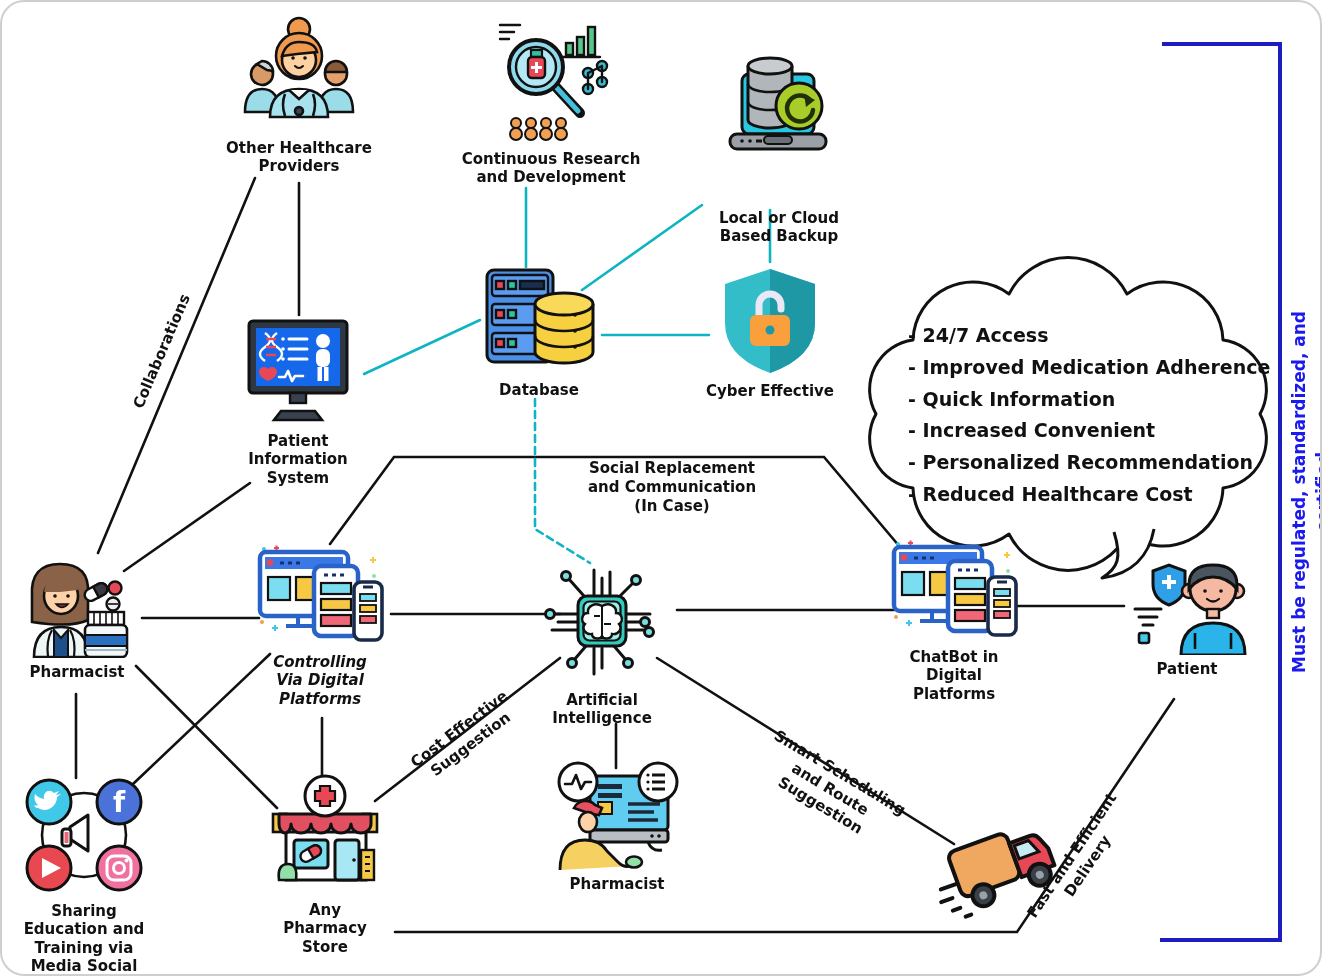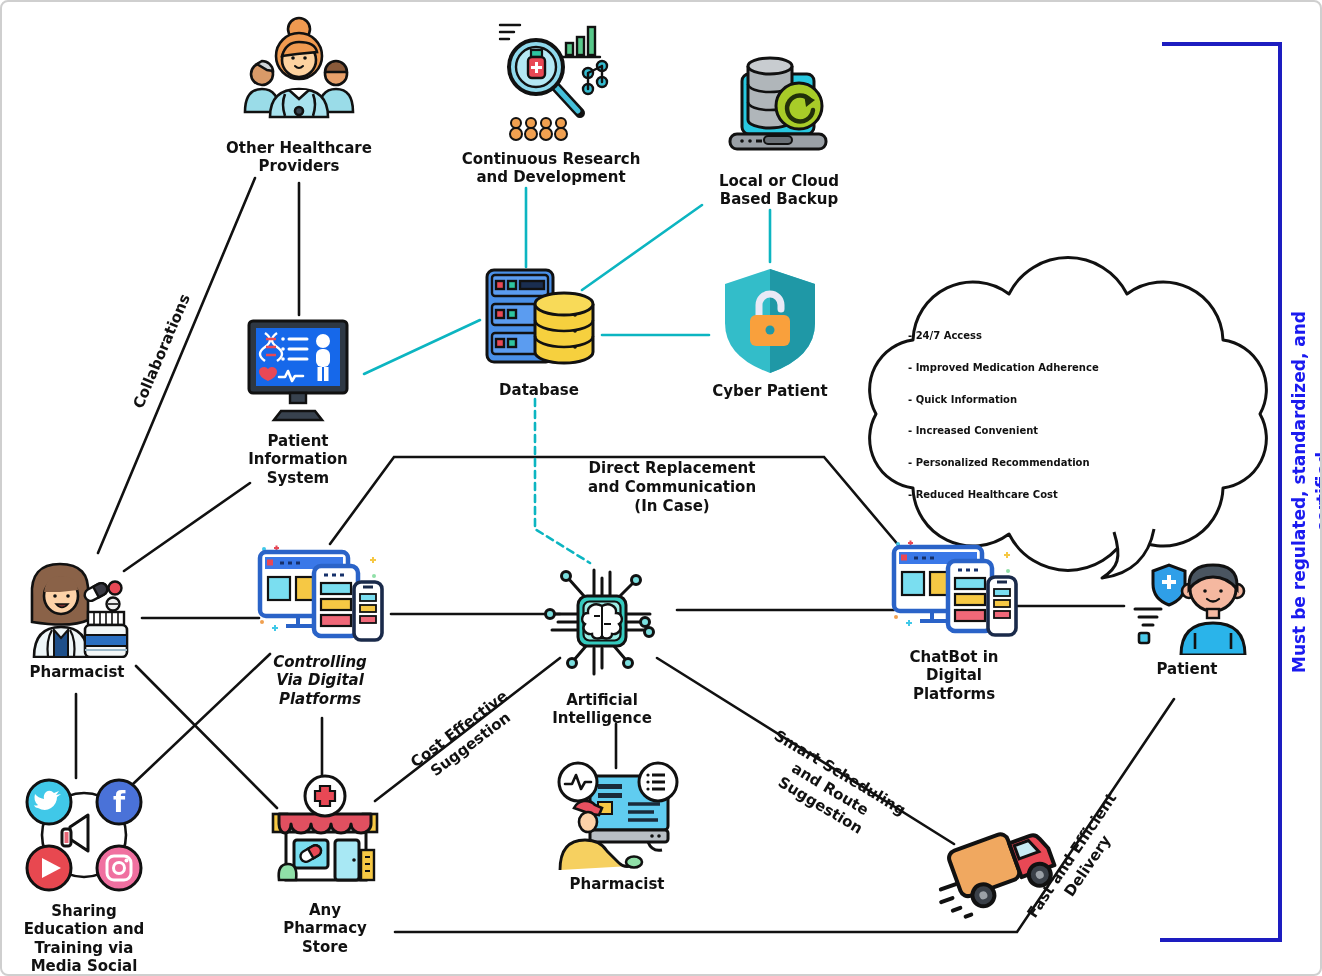--- a/index.html
+++ b/index.html
@@ -1,36 +1,36 @@
 <!DOCTYPE html>
 <html><head>
 <meta charset="utf-8">
 <style>
   html,body{margin:0;padding:0;background:#fff;}
   .canvas{
     position:relative;width:1322px;height:976px;background:#fff;
-    border:2px solid #cfcfcf;border-radius:8px;box-sizing:border-box;
+    border:2px solid #cfcfcf;border-radius:24px;box-sizing:border-box;
     overflow:hidden;
     font-family:"DejaVu Sans","Liberation Sans",sans-serif;
   }
   #wires{position:absolute;left:0;top:0;z-index:1;}
   .node{position:absolute;display:flex;flex-direction:column;align-items:center;z-index:2;}
   .node svg{display:block;}
   .nlabel{
     font-weight:bold;font-size:15px;color:#111;text-align:center;
     white-space:pre-line;line-height:1.22;margin-top:5px;
   }
   .elabel{
     position:absolute;z-index:3;font-weight:bold;font-size:15px;color:#111;
     text-align:center;white-space:pre-line;line-height:1.26;
   }
   .bubble-text{position:absolute;left:906px;top:318px;z-index:3;}
   .bubble-text ul{list-style:none;margin:0;padding:0;}
   .bubble-text li{
-    font-weight:bold;font-size:10px;color:#111;line-height:31.8px;white-space:pre;
+    font-weight:bold;font-size:19px;color:#111;line-height:31.8px;white-space:pre;
   }
   .regulation{
     position:absolute;left:1077px;top:478px;width:440px;height:24px;z-index:3;
     transform:rotate(-90deg);font-weight:bold;font-size:17px;color:#1a1aef;
     text-align:center;line-height:24px;
   }
 </style>
 </head>
 <body>
 
@@ -130,21 +130,21 @@
         <circle cx="56" cy="106" r="5"></circle>
           <circle cx="56" cy="117" r="6"></circle>
         <circle cx="71" cy="106" r="5"></circle>
           <circle cx="71" cy="117" r="6"></circle>
       </g>
     </svg>
     <div class="nlabel">Continuous Research
 and Development</div>
   </div>
 
-  <div class="node" style="left:697px;top:40px;width:160px;">
+  <div class="node" style="left:697px;top:40px;width:160px;gap:37px;">
     <svg width="118" height="125" viewBox="0 0 118 125">
       <rect x="22" y="32" width="72" height="60" rx="7" fill="#29c8e0" stroke="#111" stroke-width="3"></rect>
       <path d="M28,24 v54 a22,8 0 0 0 44,0 v-54" fill="#b0b6ba" stroke="#111" stroke-width="3"></path>
       <ellipse cx="50" cy="24" rx="22" ry="8" fill="#c8ccd0" stroke="#111" stroke-width="3"></ellipse>
       <path d="M28,42 a22,8 0 0 0 44,0 M28,60 a22,8 0 0 0 44,0" fill="none" stroke="#111" stroke-width="2.6"></path>
       <circle cx="79" cy="64" r="23" fill="#a8cc28" stroke="#111" stroke-width="3"></circle>
       <path d="M90,58 a13,13 0 1 0 3,10" fill="none" stroke="#22300a" stroke-width="4.5" stroke-linecap="round"></path>
       <polygon points="84,52 95,58 86,65" fill="#22300a"></polygon>
       <rect x="10" y="92" width="96" height="15" rx="7" fill="#9aa0a6" stroke="#111" stroke-width="3"></rect>
       <rect x="44" y="94" width="28" height="8" rx="4" fill="#6a7076" stroke="#111" stroke-width="2"></rect>
@@ -208,21 +208,21 @@
   </div>
 
   <div class="node" style="left:703px;top:263px;width:130px;">
     <svg width="106" height="112" viewBox="0 0 106 112">
       <path d="M53,4 L98,19 V58 q0,34 -45,50 q-45,-16 -45,-50 V19 Z" fill="#33bdc9"></path>
       <path d="M53,4 L98,19 V58 q0,34 -45,50 Z" fill="#1f98a6"></path>
       <path d="M42,52 v-12 a11,11 0 0 1 22,0 v4" fill="none" stroke="#e9e9f6" stroke-width="7" stroke-linecap="round"></path>
       <rect x="33" y="50" width="40" height="31" rx="6" fill="#f9a03c"></rect>
       <circle cx="53" cy="65" r="4.5" fill="#1f98a6"></circle>
     </svg>
-    <div class="nlabel">Cyber Patient</div>
+    <div class="nlabel">Cyber Effective</div>
   </div>
 
   <div class="node" style="left:5px;top:550px;width:140px;">
     <svg width="130" height="106" viewBox="0 0 130 106">
       <path d="M20,44 q-2,-32 28,-32 q30,0 28,30 v26 q-16,8 -56,2 z" fill="#8a6248" stroke="#111" stroke-width="2.6"></path>
       <ellipse cx="49" cy="44" rx="17" ry="18" fill="#fdd2a8" stroke="#111" stroke-width="2.6"></ellipse>
       <path d="M32,40 q2,-16 17,-16 q16,0 17,14 l-18,2 z" fill="#8a6248"></path>
       <circle cx="43" cy="44" r="1.8" fill="#111"></circle>
         <circle cx="56" cy="44" r="1.8" fill="#111"></circle>
       <path d="M44,52 q6,7 12,0 z" fill="#7a3030" stroke="#111" stroke-width="1.6"></path>
@@ -449,21 +449,21 @@
         <circle cx="44" cy="82" r="11" fill="#3a4048" stroke="#111" stroke-width="4"></circle>
         <circle cx="104" cy="82" r="11" fill="#3a4048" stroke="#111" stroke-width="4"></circle>
         <circle cx="44" cy="82" r="4" fill="#9aa0a6"></circle>
         <circle cx="104" cy="82" r="4" fill="#9aa0a6"></circle>
       </g>
     </svg>
   </div>
 
   <div class="elabel" style="left:85px;top:340px;width:150px;transform:rotate(-67deg);">Collaborations</div>
 
-  <div class="elabel" style="left:560px;top:457px;width:220px;">Direct Replacement
+  <div class="elabel" style="left:560px;top:457px;width:220px;">Social Replacement
 and Communication
 (In Case)</div>
 
   <div class="elabel" style="left:383px;top:716px;width:160px;transform:rotate(-37deg);">Cost Effective
 Suggestion</div>
 
   <div class="elabel" style="left:738px;top:759px;width:180px;transform:rotate(31deg);">Smart Scheduling
 and Route
 Suggestion</div>
 

